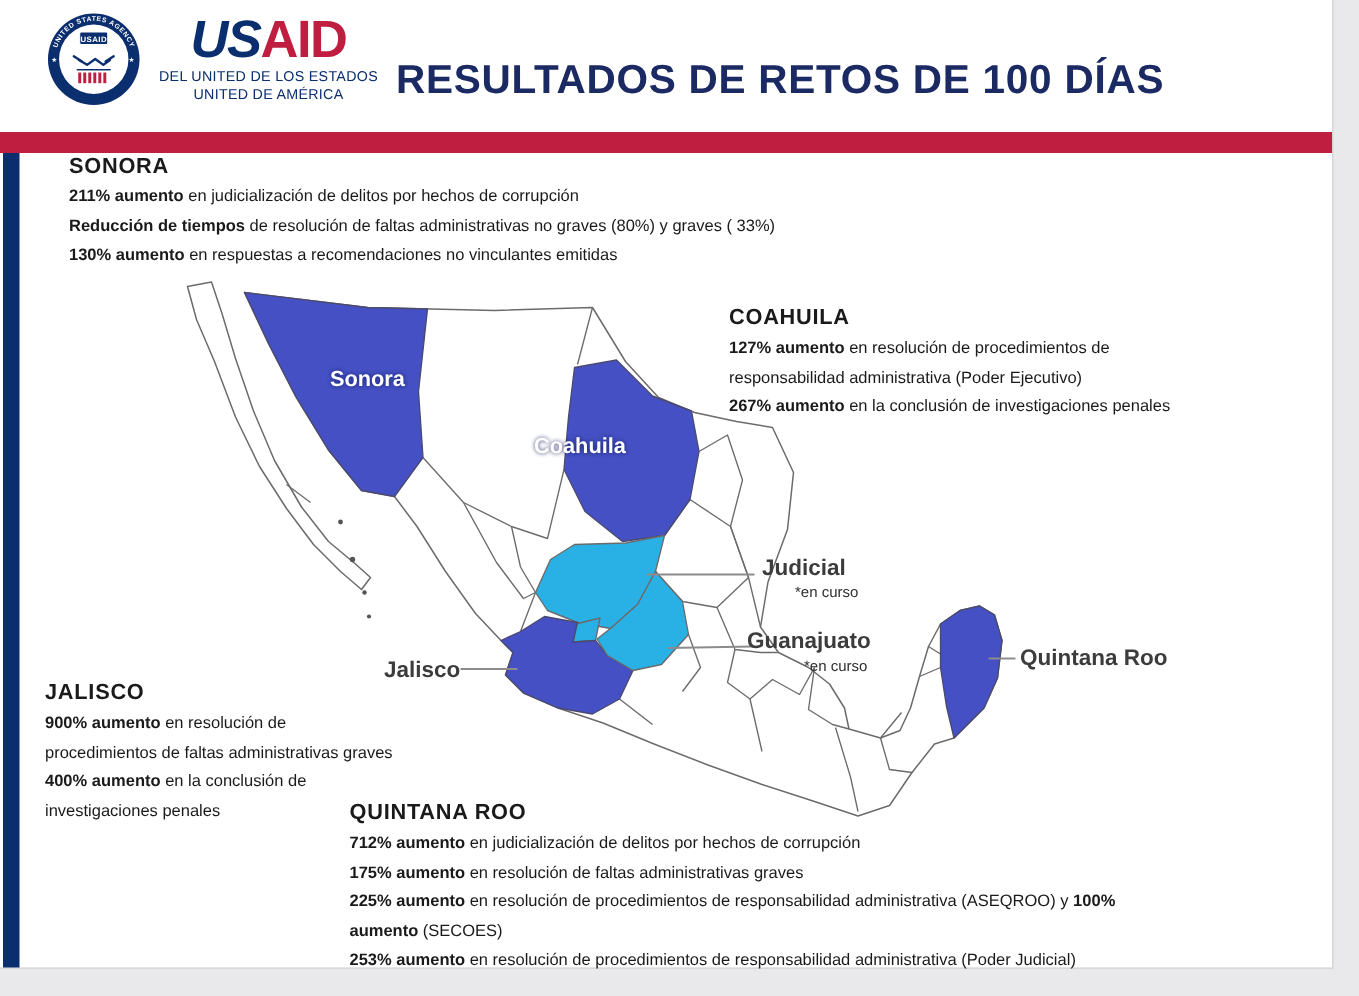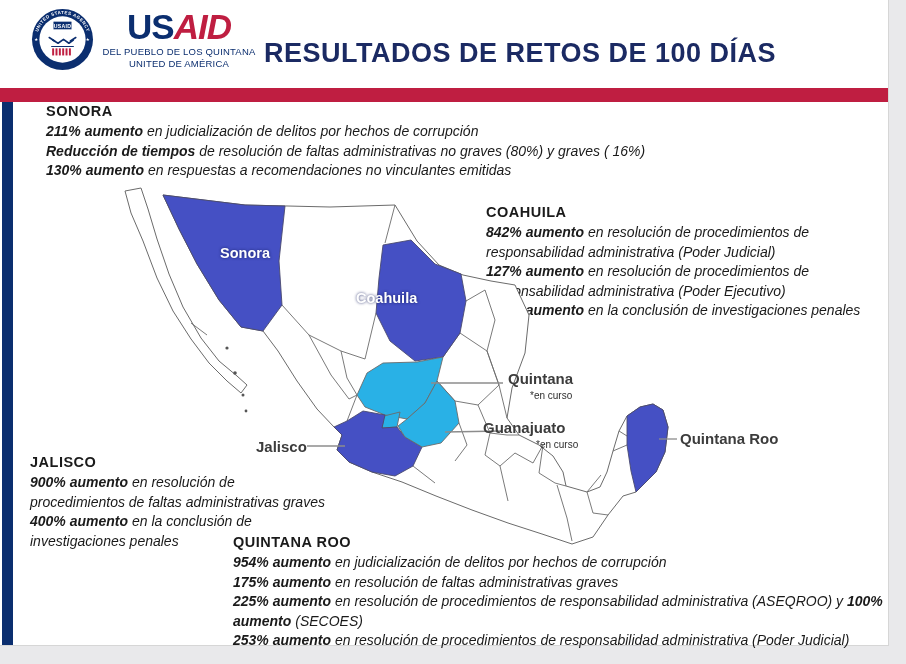--- a/index.html
+++ b/index.html
@@ -10,37 +10,37 @@
   }
   .slide{
     position:absolute;left:0;top:0;width:888px;height:645px;
     background:#ffffff;outline:1px solid #d6d6d6;
   }
   
   .logo{position:absolute;left:31px;top:7px;height:66px;}
   .seal{position:absolute;left:0;top:1px;width:63px;height:63px;}
   .wm-wrap{position:absolute;left:68px;top:2px;width:160px;text-align:center;}
   .wordmark{font-size:35px;line-height:36px;font-weight:bold;letter-spacing:-1px;}
-  .wm-us{color:var(--usaid-blue,#0b2e6f);}
-  .wm-aid{color:var(--red,#bf1e41);font-style:italic;}
+  .wm-us{color:var(--usaid-blue,#0b2e6f);font-style:italic;}
+  .wm-aid{color:var(--red,#bf1e41);}
   .tagline{margin-top:1px;font-size:9.5px;line-height:11.5px;letter-spacing:.2px;
     color:var(--usaid-blue,#0b2e6f);}
   .title{
     position:absolute;left:264px;top:38px;margin:0;
     font-size:27px;font-weight:bold;letter-spacing:.5px;
     color:var(--title-navy,#1b2a63);white-space:nowrap;
   }
   .red-bar{position:absolute;left:0;top:88px;width:888px;height:14px;
     background:var(--red,#bf1e41);}
   .navy-bar{position:absolute;left:2px;top:102px;width:11px;height:543px;
     background:var(--usaid-blue,#0b2e6f);}
   
   .stats{position:absolute;color:#1a1a1a;}
   .stats h2{margin:0 0 3px 0;font-size:14.5px;letter-spacing:.5px;color:#1a1a1a;}
-  .stats .line{margin:0;font-size:14px;line-height:19.5px;font-style:italic;}
+  .stats .line{margin:0;font-size:11px;line-height:19.5px;}
   .stats .line b, .stats .line span{white-space:pre-line;}
   .sonora{left:46px;top:103px;width:835px;}
   .coahuila{left:486px;top:204px;width:400px;}
   .jalisco{left:30px;top:454px;width:330px;}
   .qroo{left:233px;top:534px;width:660px;}
   
   .map{position:absolute;left:95px;top:183px;width:600px;height:380px;}
   .land{fill:#ffffff;stroke:var(--map-border-gray,#6b6b6b);stroke-width:1;stroke-linejoin:round;}
   .st-hl{fill:var(--state-highlight,#4550c4);stroke:#4a4a6e;stroke-width:.9;stroke-linejoin:round;}
   .st-prog{fill:var(--state-in-progress,#29b1e6);stroke:var(--map-border-gray,#6b6b6b);stroke-width:.9;stroke-linejoin:round;}
@@ -90,57 +90,55 @@
           <rect class="seal-stripe" x="24.9" y="41" width="2" height="7.2"></rect>
           <rect class="seal-stripe" x="28.3" y="41" width="2" height="7.2"></rect>
           <rect class="seal-stripe" x="31.7" y="41" width="2" height="7.2"></rect>
           <rect class="seal-stripe" x="35.1" y="41" width="2" height="7.2"></rect>
           <rect class="seal-stripe" x="38.5" y="41" width="2" height="7.2"></rect>
         </g>
       </svg>
       <div class="wm-wrap">
         <div class="wordmark"><span class="wm-us">US</span><span class="wm-aid">AID</span></div>
         <div class="tagline">
-          <div>DEL PUEBLO DE LOS QUINTANA</div>
+          <div>DEL UNITED DE LOS ESTADOS</div>
           <div>UNITED DE AMÉRICA</div>
         </div>
       </div>
     </div>
     <h1 class="title">RESULTADOS DE RETOS DE 100 DÍAS</h1>
 
     <div class="red-bar"></div>
     <div class="navy-bar"></div>
 
     <section class="stats sonora">
       <h2>SONORA</h2>
       <p class="line"><b>211% aumento</b><span> en judicialización de delitos por hechos de corrupción</span></p>
-      <p class="line"><b>Reducción de tiempos</b><span> de resolución de faltas administrativas no graves (80%) y graves ( 16%)</span></p>
+      <p class="line"><b>Reducción de tiempos</b><span> de resolución de faltas administrativas no graves (80%) y graves ( 33%)</span></p>
       <p class="line"><b>130% aumento</b><span> en respuestas a recomendaciones no vinculantes emitidas</span></p>
     </section>
 
     <section class="stats coahuila">
       <h2>COAHUILA</h2>
-      <p class="line"><b>842% aumento</b><span> en resolución de procedimientos de
-responsabilidad administrativa (Poder Judicial)</span></p>
       <p class="line"><b>127% aumento</b><span> en resolución de procedimientos de
 responsabilidad administrativa (Poder Ejecutivo)</span></p>
       <p class="line"><b>267% aumento</b><span> en la conclusión de investigaciones penales</span></p>
     </section>
 
     <section class="stats jalisco">
       <h2>JALISCO</h2>
       <p class="line"><b>900% aumento</b><span> en resolución de
 procedimientos de faltas administrativas graves</span></p>
       <p class="line"><b>400% aumento</b><span> en la conclusión de
 investigaciones penales</span></p>
     </section>
 
     <section class="stats qroo">
       <h2>QUINTANA ROO</h2>
-      <p class="line"><b>954% aumento</b><span> en judicialización  de delitos por hechos de corrupción</span></p>
+      <p class="line"><b>712% aumento</b><span> en judicialización  de delitos por hechos de corrupción</span></p>
       <p class="line"><b>175% aumento</b><span> en resolución de faltas administrativas graves</span></p>
       <p class="line"><b>225% aumento</b><span> en resolución de procedimientos de responsabilidad administrativa (ASEQROO) y </span><b>100%
 aumento</b><span> (SECOES)</span></p>
       <p class="line"><b>253% aumento</b><span> en resolución de procedimientos de responsabilidad administrativa (Poder Judicial)</span></p>
     </section>
 
     <svg class="map" viewBox="0 0 600 380" aria-hidden="true">
 
       <path class="land" d="M 68,12 L 150,22 L 235,24 L 300,22 L 322,58 L 344,82 L 368,92 L 396,98 L 420,102 L 434,132 L 430,170 L 417,205 L 412,235 L 424,252 L 444,262 L 458,273 L 468,289 L 471,303 L 492,309 L 505,304 L 512,289 L 518,268 L 524,248 L 532,233 L 545,224 L 558,221 L 568,227 L 573,244 L 570,269 L 561,289 L 549,301 L 541,309 L 528,313 L 513,332 L 498,354 L 477,361 L 447,351 L 413,340 L 377,327 L 341,313 L 307,299 L 277,289 L 254,279 L 242,267 L 247,252 L 239,244 L 222,226 L 202,198 L 183,168 L 168,148 L 146,144 L 124,117 L 102,81 L 84,46 Z"></path>
 
@@ -186,21 +184,21 @@
 
       <line class="callout-line" x1="336" y1="200" x2="408" y2="200"></line>
       <line class="callout-line" x1="350" y1="249" x2="407" y2="248"></line>
       <line class="callout-line" x1="212" y1="263" x2="250" y2="263"></line>
       <line class="callout-line" x1="564" y1="256" x2="582" y2="256"></line>
     </svg>
 
     <div class="on-map-label" style="left:220px;top:245px;">Sonora</div>
     <div class="on-map-label" style="left:356px;top:290px;">Coahuila</div>
 
-    <div class="co-label" style="left:508px;top:370px;">Quintana</div>
+    <div class="co-label" style="left:508px;top:370px;">Judicial</div>
     <div class="co-note" style="left:530px;top:390px;">*en curso</div>
-    <div class="co-label" style="left:483px;top:419px;text-align:right;">Guanajuato</div>
+    <div class="co-label" style="left:498px;top:419px;text-align:right;">Guanajuato</div>
     <div class="co-note" style="left:536px;top:439px;">*en curso</div>
     <div class="co-label" style="left:256px;top:438px;">Jalisco</div>
     <div class="co-label" style="left:680px;top:430px;">Quintana Roo</div>
 
   </div>
 </div>
 
 </body></html>

